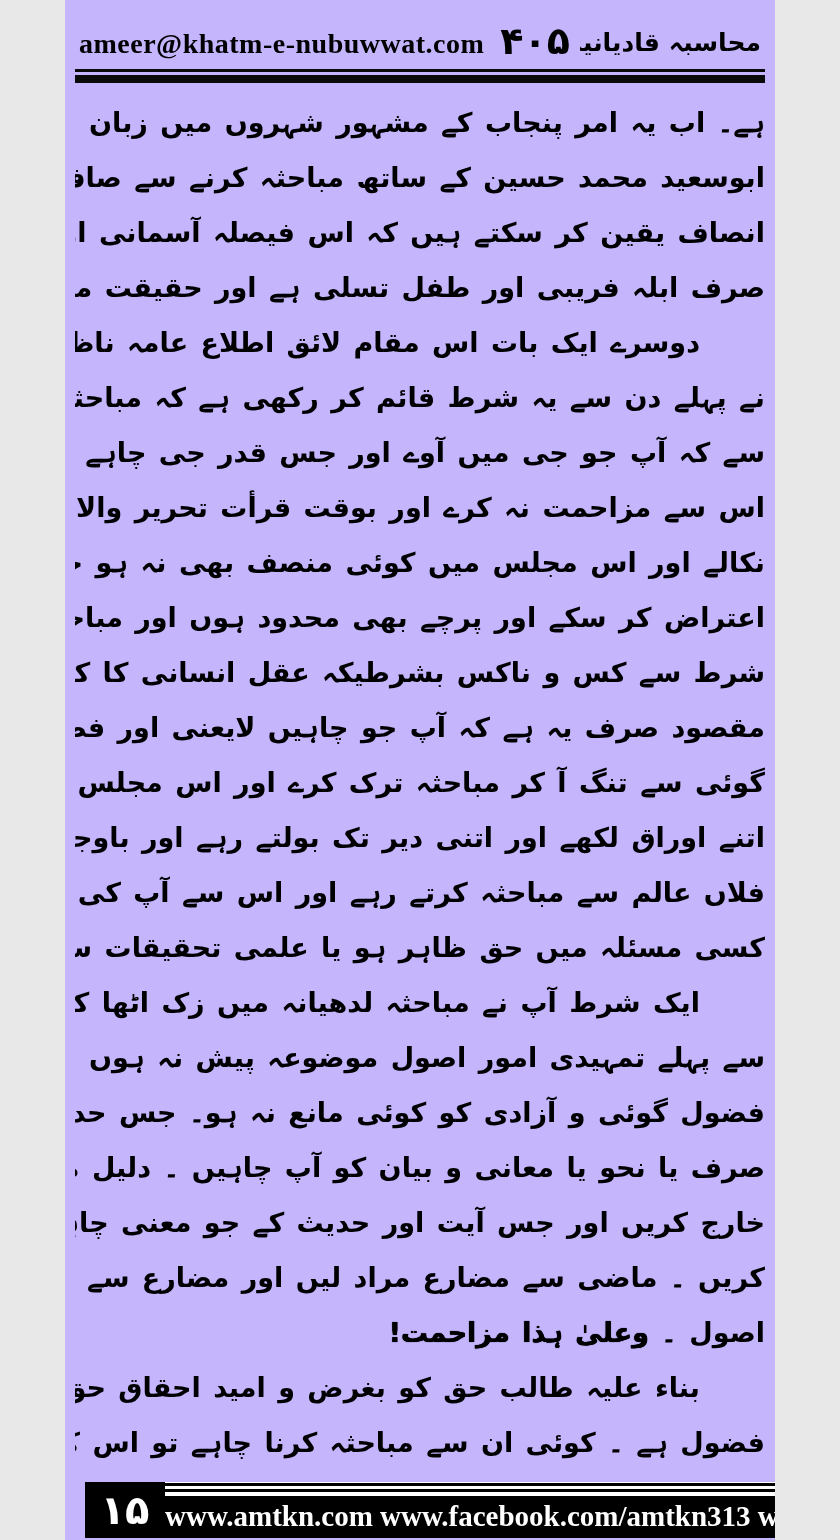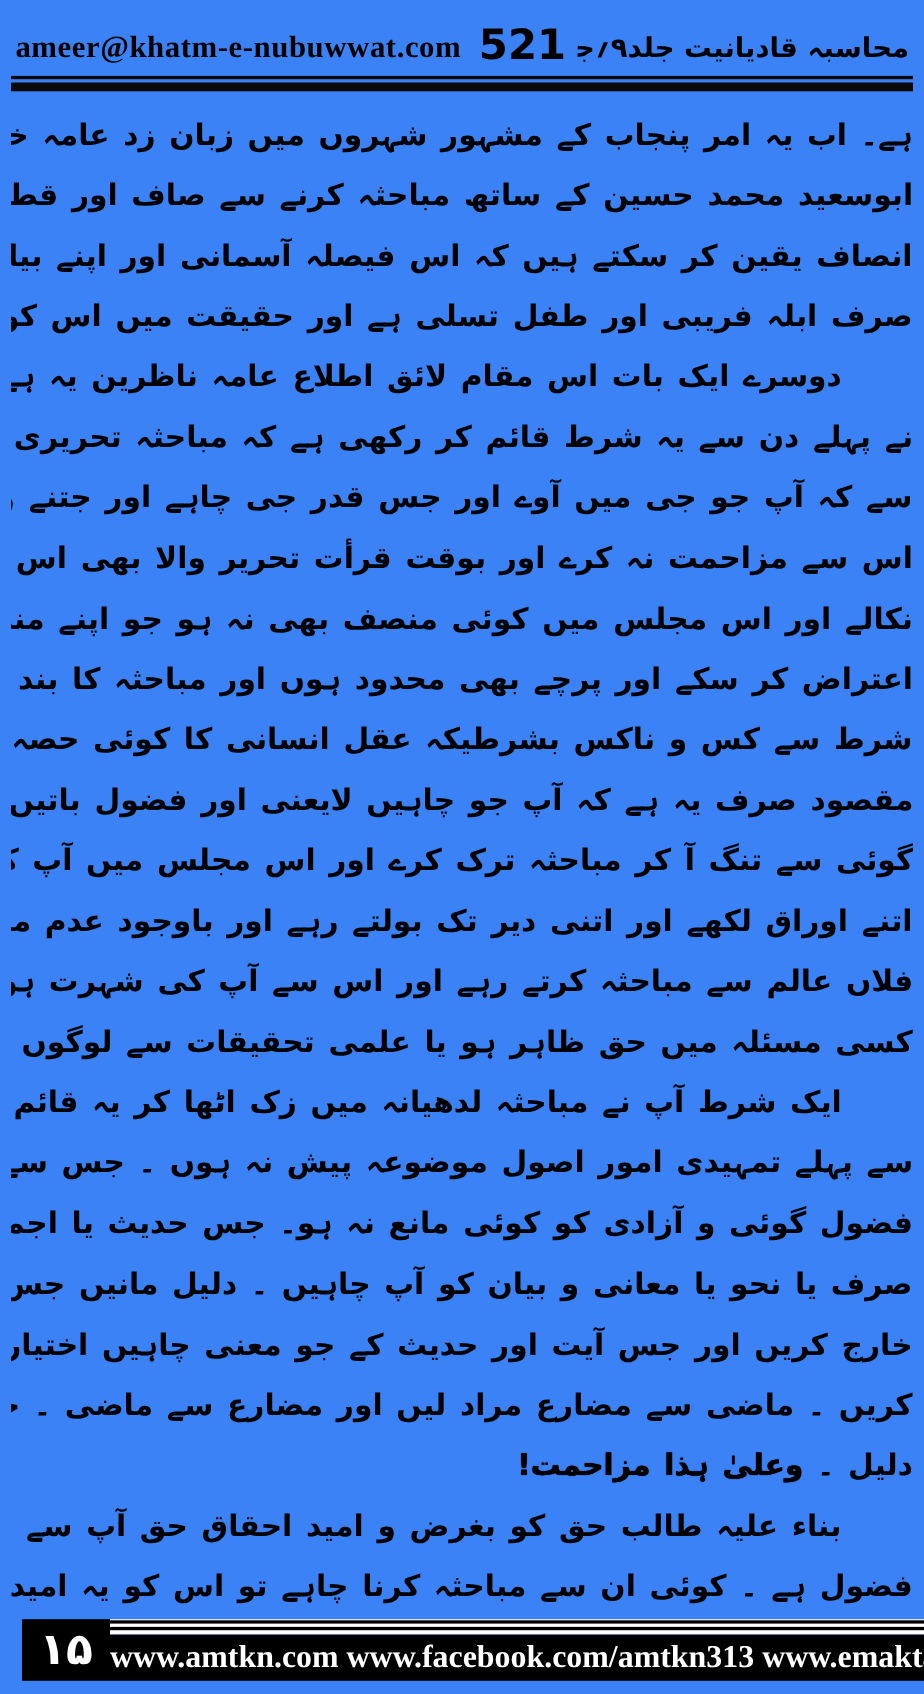--- a/index.html
+++ b/index.html
@@ -1,20 +1,20 @@
 <!DOCTYPE html>
 <html lang="ur"><head>
 <meta charset="utf-8">
 <style>
   html,body{margin:0;padding:0;background:#e8e8e8;}
   .page{
     position:relative;
-    width:840px;height:1540px;
+    width:710px;height:1540px;
     margin:0 auto;
-    background:#3b82f6;
+    background:#c4b5fd;
     color:#000;
     overflow:hidden;
     font-family:"DejaVu Sans",sans-serif;
   }
   
   .header{
     display:flex;align-items:flex-end;
     padding:10px 14px 0 14px;
     height:50px;
   }
@@ -51,21 +51,21 @@
     text-align-last:justify;
     word-spacing:3px;
     white-space:nowrap;
   }
   .body-text .line.indent{padding-right:65px;}
   .body-text .line.last{text-align-last:right;-moz-text-align-last:right;}
   .body-text .line.center{text-align-last:center;-moz-text-align-last:center;}
   .body-text .run-bold{font-weight:bold;text-shadow:0 0 1px #000, .5px 0 0 #000;}
   
   .footer{
-    position:absolute;left:0;right:0;bottom:12px;
+    position:absolute;left:0;right:0;bottom:2px;
     height:56px;
     display:flex;align-items:stretch;
   }
   .footer-pagebox{
     width:80px;margin-left:20px;
     background:#000;color:#fff;
     display:flex;align-items:center;justify-content:center;
     font-size:40px;font-weight:bold;direction:rtl;
     flex:0 0 auto;
   }
@@ -81,21 +81,21 @@
     white-space:nowrap;overflow:hidden;
   }
 </style>
 </head>
 <body>
 
 <div class="page">
 
   <div class="header">
     <span class="header-email">ameer@khatm-e-nubuwwat.com</span>
-    <span class="header-pagenum">521</span>
+    <span class="header-pagenum">۴۰۵</span>
     <span class="header-title" dir="rtl">محاسبہ قادیانیت جلد۹؍جواب فیصلہ آسمانی</span>
   </div>
 
   <div class="header-rule">
     <div class="thin"></div>
     <div class="thick"></div>
   </div>
 
   <div class="body-text" dir="rtl" id="body-text">
       <div class="line">ہے۔ اب یہ امر پنجاب کے مشہور شہروں میں زبان زد عامہ خلائق ہے کہ کادیانی کو مولوی</div>
@@ -113,21 +113,21 @@
       <div class="line">گوئی سے تنگ آ کر مباحثہ ترک کرے اور اس مجلس میں آپ کا نام ہو جاوے کہ آپ نے</div>
       <div class="line">اتنے اوراق لکھے اور اتنی دیر تک بولتے رہے اور باوجود عدم مداخلت علوم رسمیہ کئی دن تک</div>
       <div class="line">فلاں عالم سے مباحثہ کرتے رہے اور اس سے آپ کی شہرت ہو۔ یہ مقصود آپ کا ہرگز نہیں کہ</div>
       <div class="line center">کسی مسئلہ میں حق ظاہر ہو یا علمی تحقیقات سے لوگوں کو نفع پہنچے ۔</div>
       <div class="line indent">ایک شرط آپ نے مباحثہ لدھیانہ میں زک اٹھا کر یہ قائم کر رکھی ہے کہ مبحث مقصود</div>
       <div class="line">سے پہلے تمہیدی امور اصول موضوعہ پیش نہ ہوں ۔ جس سے آپ کا مقصود یہ ہے کہ آپ کی</div>
       <div class="line">فضول گوئی و آزادی کو کوئی مانع نہ ہو۔ جس حدیث یا اجماع یا دلیل عقلی یا قاعدہ اصول یا</div>
       <div class="line">صرف یا نحو یا معانی و بیان کو آپ چاہیں ۔ دلیل مانیں جس کو نہ چاہیں اس کو دلیل ہونے سے</div>
       <div class="line">خارج کریں اور جس آیت اور حدیث کے جو معنی چاہیں اختیار کریں ۔ جس معنی کو چاہیں رد</div>
       <div class="line">کریں ۔ ماضی سے مضارع مراد لیں اور مضارع سے ماضی ۔ حقیقت کو مجاز ٹھہراویں اور مجاز کو</div>
-      <div class="line last"><span>دلیل ۔ </span><span class="run-bold">وعلیٰ ہذا مزاحمت!</span></div>
+      <div class="line last"><span>اصول ۔ </span><span class="run-bold">وعلیٰ ہذا مزاحمت!</span></div>
       <div class="line indent">بناء علیہ طالب حق کو بغرض و امید احقاق حق آپ سے مناظرہ کرنا عبث اور محض</div>
       <div class="line">فضول ہے ۔ کوئی ان سے مباحثہ کرنا چاہے تو اس کو یہ امید قطع کر کے صرف اس غرض سے</div>
     </div>
 
   <div class="footer">
     <div class="footer-pagebox">۱۵</div>
     <div class="footer-right">
       <div class="footer-rules">
         <div class="r1"></div>
         <div class="r2"></div>

